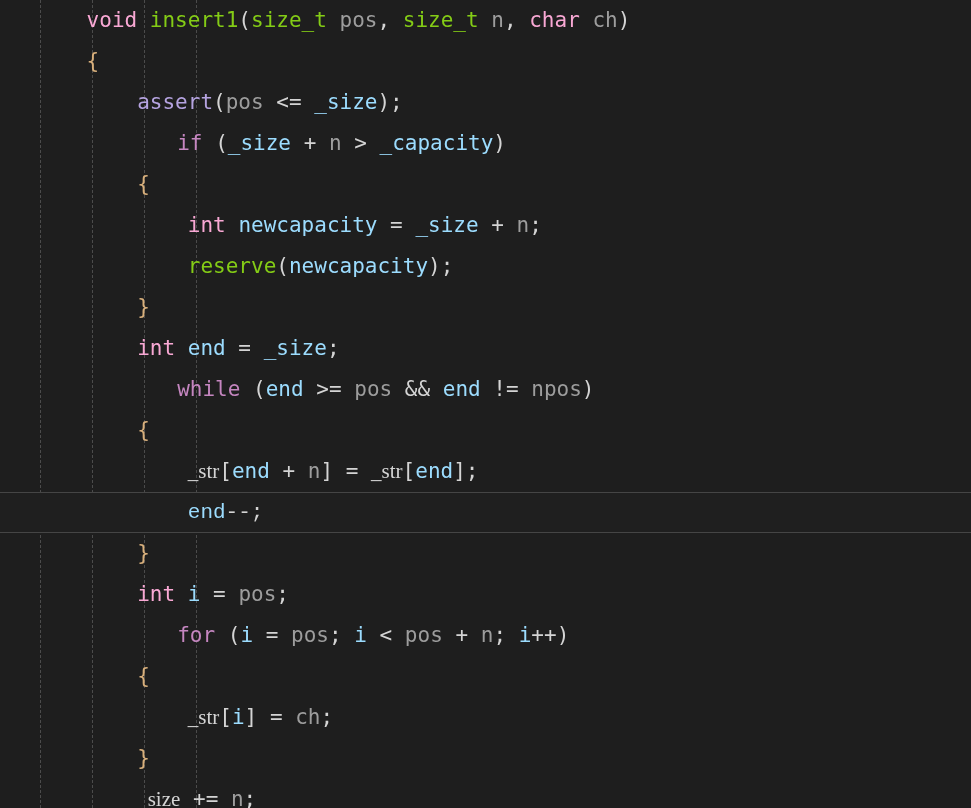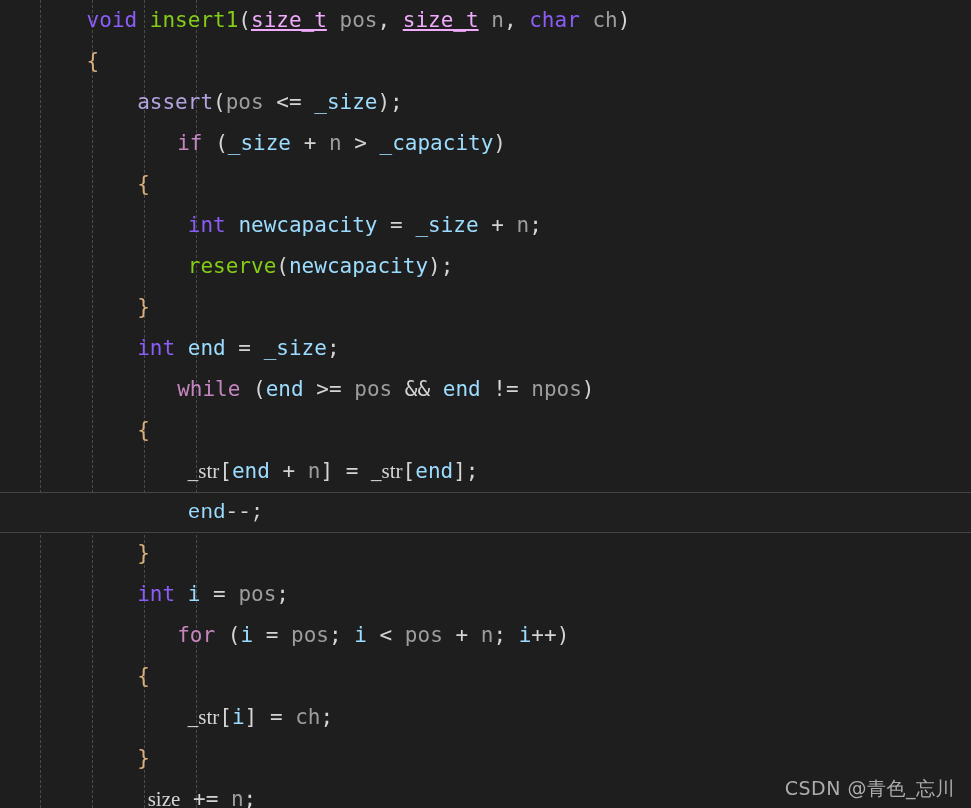--- a/index.html
+++ b/index.html
@@ -52,23 +52,23 @@
   .line.current {
     background: #1f1f1f;
     border-top: 1px solid #454545;
     border-bottom: 1px solid #454545;
     height: 39px;
     line-height: 39px;
     font-family: Liberation Mono, monospace;
   }
 
   
-  .kw       { color: #8b5cf6; }  
+  .kw       { color: #f9a8d4; }  
   .ctrl     { color: #c586c0; margin-left: 40px; }  
-  .type     { color: #f0abfc; text-decoration: underline; }  
+  .type     { color: #84cc16; }  
   .fn       { color: #84cc16; }  
   .macro    { color: #b5a3e0; }  
   .var      { color: #9cdcfe; }  
   .param    { color: #9d9d9d; }  
   .mem      { color: #d4d4d4; font-family: Liberation Serif, serif; }  
   .op       { color: #d4d4d4; }
   .punc     { color: #d4d4d4; }
   .brace    { color: #d9b07c; }
 
   
@@ -92,15 +92,14 @@
 
   <div class="guides">
       <div class="guide" style="left: 40px; height: 808px;"></div>
       <div class="guide" style="left: 92px; height: 808px;"></div>
       <div class="guide" style="left: 144px; height: 808px;"></div>
       <div class="guide" style="left: 196px; height: 808px;"></div>
     </div>
 
   <div class="code"><div class="line"><span style="padding-left: 50.6px;"><span class="kw">void</span><span class="op"> </span><span class="fn">insert1</span><span class="punc">(</span><span class="type">size_t</span><span class="op"> </span><span class="param">pos</span><span class="punc">, </span><span class="type">size_t</span><span class="op"> </span><span class="param">n</span><span class="punc">, </span><span class="kw">char</span><span class="op"> </span><span class="param">ch</span><span class="punc">)</span></span></div><div class="line"><span style="padding-left: 50.6px;"><span class="brace">{</span></span></div><div class="line"><span style="padding-left: 101.2px;"><span class="macro">assert</span><span class="punc">(</span><span class="param">pos</span><span class="op"> </span><span class="op">&lt;=</span><span class="op"> </span><span class="var">_size</span><span class="punc">);</span></span></div><div class="line"><span style="padding-left: 101.2px;"><span class="ctrl">if</span><span class="op"> </span><span class="punc">(</span><span class="var">_size</span><span class="op"> + </span><span class="param">n</span><span class="op"> &gt; </span><span class="var">_capacity</span><span class="punc">)</span></span></div><div class="line"><span style="padding-left: 101.2px;"><span class="brace">{</span></span></div><div class="line"><span style="padding-left: 151.8px;"><span class="kw">int</span><span class="op"> </span><span class="var">newcapacity</span><span class="op"> = </span><span class="var">_size</span><span class="op"> + </span><span class="param">n</span><span class="punc">;</span></span></div><div class="line"><span style="padding-left: 151.8px;"><span class="fn">reserve</span><span class="punc">(</span><span class="var">newcapacity</span><span class="punc">);</span></span></div><div class="line"><span style="padding-left: 101.2px;"><span class="brace">}</span></span></div><div class="line"><span style="padding-left: 101.2px;"><span class="kw">int</span><span class="op"> </span><span class="var">end</span><span class="op"> = </span><span class="var">_size</span><span class="punc">;</span></span></div><div class="line"><span style="padding-left: 101.2px;"><span class="ctrl">while</span><span class="op"> </span><span class="punc">(</span><span class="var">end</span><span class="op"> &gt;= </span><span class="param">pos</span><span class="op"> &amp;&amp; </span><span class="var">end</span><span class="op"> != </span><span class="param">npos</span><span class="punc">)</span></span></div><div class="line"><span style="padding-left: 101.2px;"><span class="brace">{</span></span></div><div class="line"><span style="padding-left: 151.8px;"><span class="mem">_str</span><span class="punc">[</span><span class="var">end</span><span class="op"> + </span><span class="param">n</span><span class="punc">]</span><span class="op"> = </span><span class="mem">_str</span><span class="punc">[</span><span class="var">end</span><span class="punc">];</span></span></div><div class="line current"><span style="padding-left: 151.8px;"><span class="var">end</span><span class="op">--</span><span class="punc">;</span></span></div><div class="line"><span style="padding-left: 101.2px;"><span class="brace">}</span></span></div><div class="line"><span style="padding-left: 101.2px;"><span class="kw">int</span><span class="op"> </span><span class="var">i</span><span class="op"> = </span><span class="param">pos</span><span class="punc">;</span></span></div><div class="line"><span style="padding-left: 101.2px;"><span class="ctrl">for</span><span class="op"> </span><span class="punc">(</span><span class="var">i</span><span class="op"> = </span><span class="param">pos</span><span class="punc">; </span><span class="var">i</span><span class="op"> &lt; </span><span class="param">pos</span><span class="op"> + </span><span class="param">n</span><span class="punc">; </span><span class="var">i</span><span class="op">++</span><span class="punc">)</span></span></div><div class="line"><span style="padding-left: 101.2px;"><span class="brace">{</span></span></div><div class="line"><span style="padding-left: 151.8px;"><span class="mem">_str</span><span class="punc">[</span><span class="var">i</span><span class="punc">]</span><span class="op"> = </span><span class="param">ch</span><span class="punc">;</span></span></div><div class="line"><span style="padding-left: 101.2px;"><span class="brace">}</span></span></div><div class="line"><span style="padding-left: 101.2px;"><span class="mem">_size</span><span class="op"> += </span><span class="param">n</span><span class="punc">;</span></span></div></div>
 
-  <div class="watermark">CSDN @青色_忘川</div>
 
 </div>
 
 </body></html>

